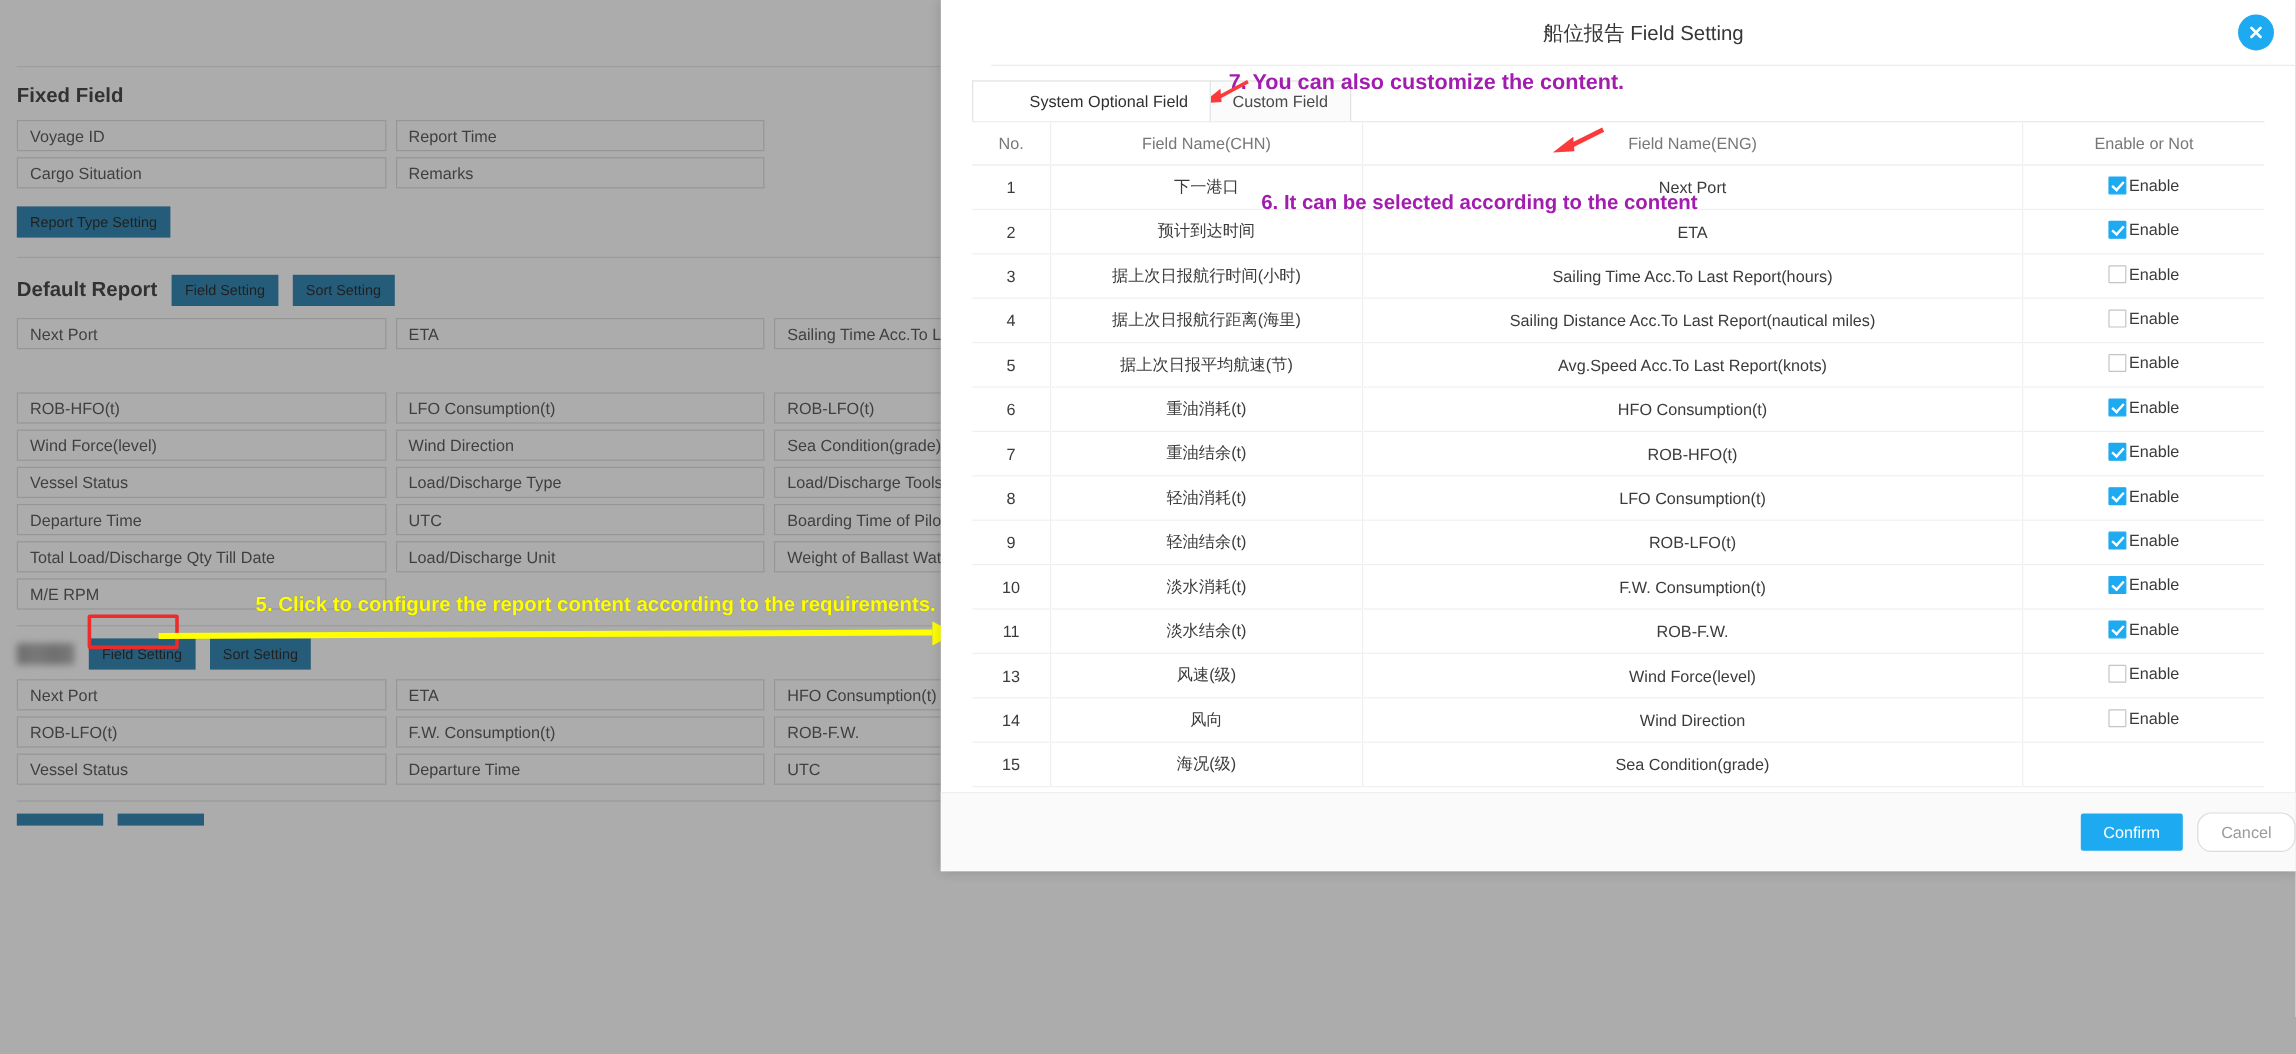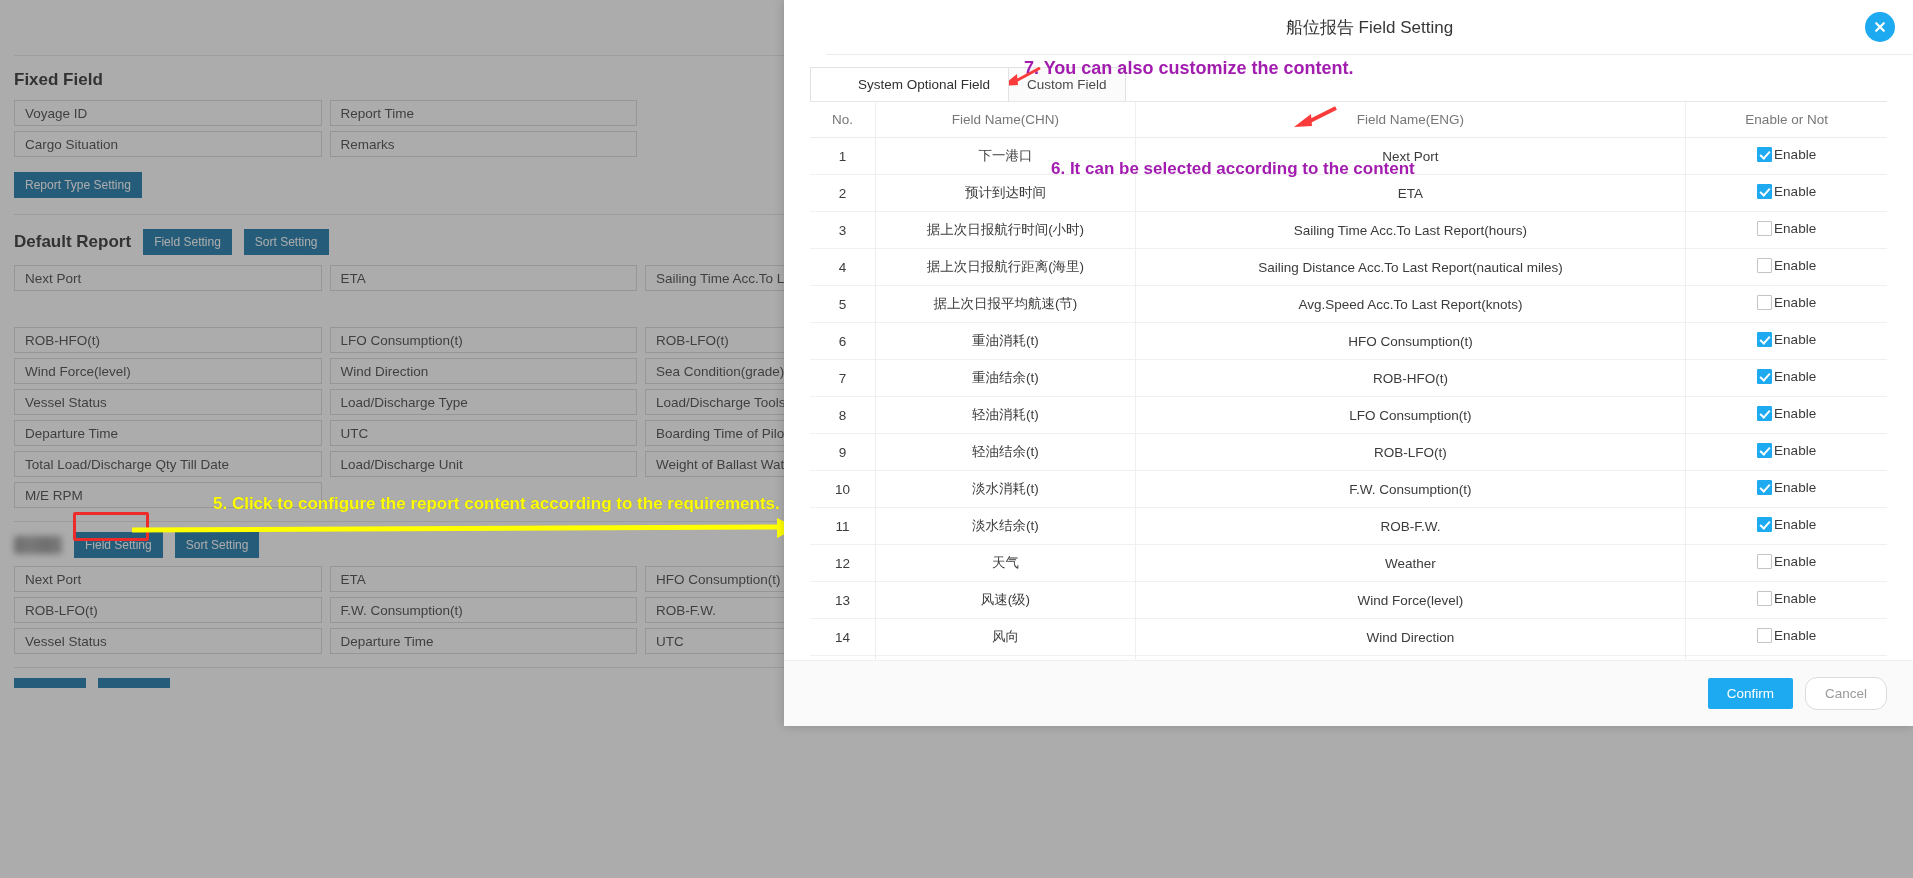--- a/index.html
+++ b/index.html
@@ -45,21 +45,21 @@
     display: flex; align-items: center;
     padding-left: 10px;
     font-size: 13.5px;
     color: #3a3a3a;
     background: transparent;
     overflow: hidden; white-space: nowrap;
   }
   .bg-cell.blank { border-color: transparent; }
   .btn-blue {
     background: #0a6ea3;
-    color: #ffffff;
+    color: #000000;
     border: none;
     font-size: 12px;
     padding: 6px 11px;
     cursor: pointer;
     font-family: "Liberation Sans", sans-serif;
   }
   .bg-divider { border-top: 1px solid #e0e0e0; margin: 8px 0 0 0; }
   .bg-row-btns { display: flex; align-items: center; gap: 12px; padding: 10px 0 8px 0; }
   .blurred-chip {
     width: 48px; height: 18px;
@@ -211,21 +211,20 @@
     transform: rotate(42deg);
   }
   .chk-label { font-size: 13.5px; color: #3b3b3b; }
 
   .modal-footer {
     height: 66px;
     background: #fafafa;
     border-top: 1px solid #efefef;
     display: flex; align-items: center; justify-content: flex-end;
     gap: 12px;
-    padding-right: 26px;
   }
   .btn-confirm {
     background: #1eaaf1; color: #fff;
     border: none; font-size: 13.5px;
     padding: 8px 19px; cursor: pointer;
     border-radius: 2px;
     font-family: "Liberation Sans", sans-serif;
   }
   .btn-cancel {
     background: #fff; color: #9a9a9a;
@@ -496,29 +495,20 @@
           <tr>
             <td class="cell-no">11</td>
             <td class="cell-chn div-l">淡水结余(t)</td>
             <td class="div-l">ROB-F.W.</td>
             <td class="div-l"><label class="chk-wrap">
                 <span class="chk on"></span>
                 <span class="chk-label">Enable</span>
               </label></td>
           </tr>
           <tr>
-            <td class="cell-no">12</td>
-            <td class="cell-chn div-l">天气</td>
-            <td class="div-l">Weather</td>
-            <td class="div-l"><label class="chk-wrap">
-                <span class="chk"></span>
-                <span class="chk-label">Enable</span>
-              </label></td>
-          </tr>
-          <tr>
             <td class="cell-no">13</td>
             <td class="cell-chn div-l">风速(级)</td>
             <td class="div-l">Wind Force(level)</td>
             <td class="div-l"><label class="chk-wrap">
                 <span class="chk"></span>
                 <span class="chk-label">Enable</span>
               </label></td>
           </tr>
           <tr>
             <td class="cell-no">14</td>

